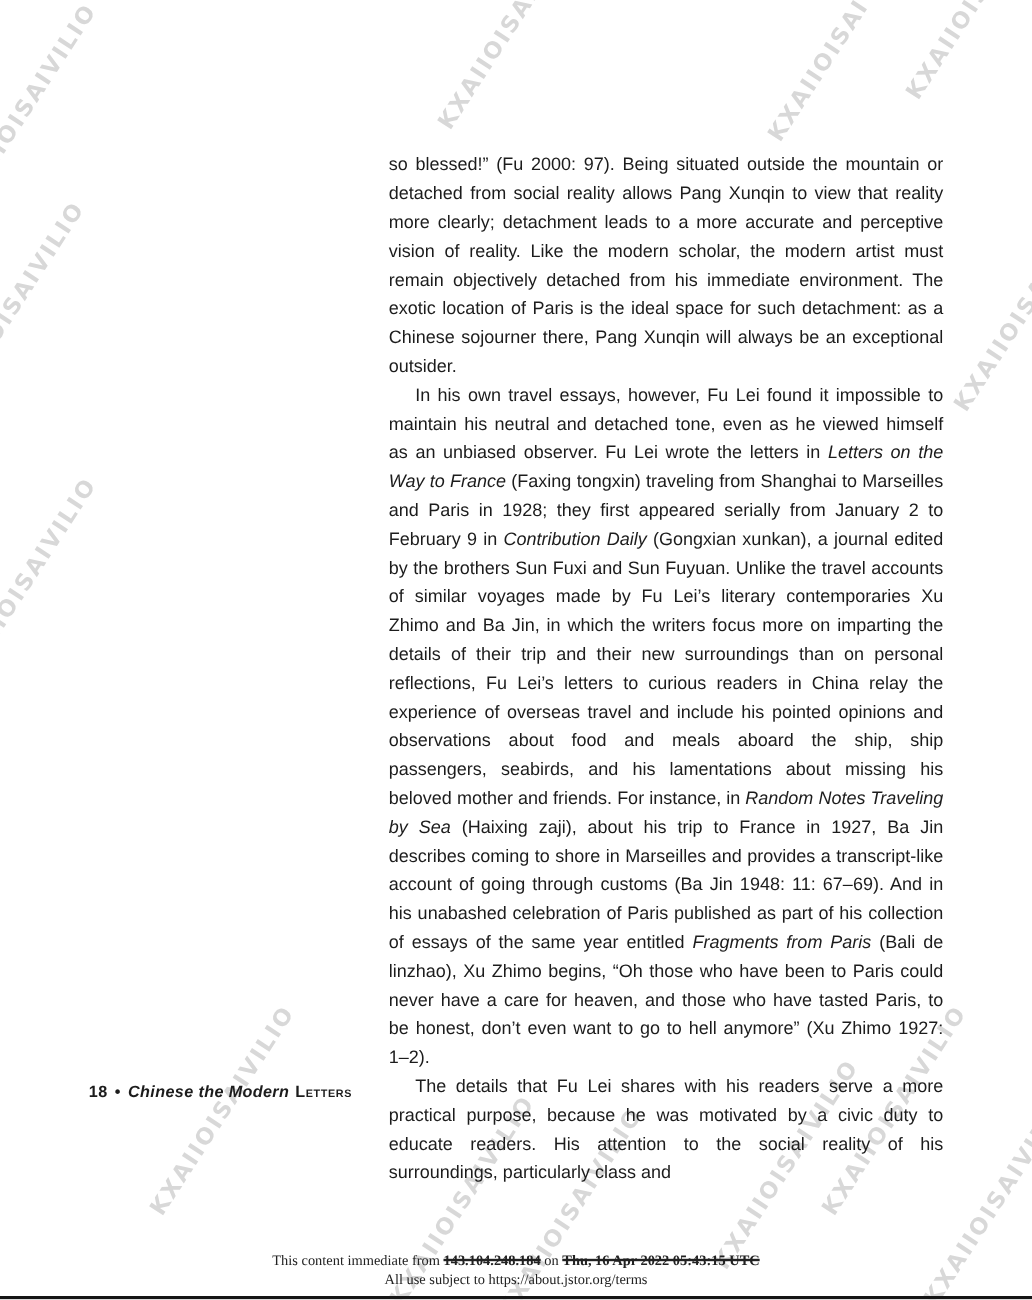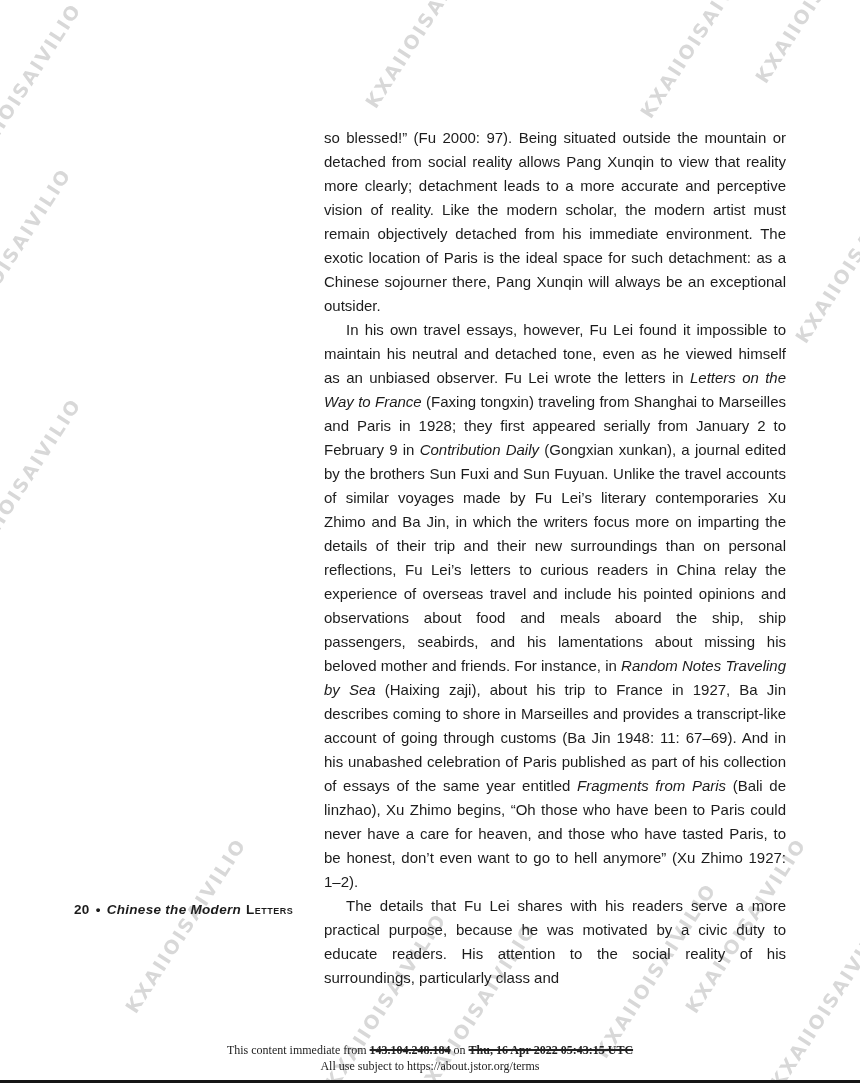--- a/index.html
+++ b/index.html
@@ -100,21 +100,21 @@
       <span class="wm" style="left: 775px; top: 1075px; color: rgb(154, 154, 154);">KXAIIOISAIVILIO</span>
     </div>
 
   <div class="textblock">
     <p class="para"><span>so blessed!” (Fu 2000: 97). Being situated outside the mountain or detached from social reality allows Pang Xunqin to view that reality more clearly; detachment leads to a more accurate and perceptive vision of reality. Like the modern scholar, the modern artist must remain objectively detached from his immediate environment. The exotic location of Paris is the ideal space for such detachment: as a Chinese sojourner there, Pang Xunqin will always be an exceptional outsider.</span></p>
     <p class="para indent"><span>In his own travel essays, however, Fu Lei found it impossible to maintain his neutral and detached tone, even as he viewed himself as an unbiased observer. Fu Lei wrote the letters in </span><span class="it">Letters on the Way to France</span><span> (Faxing tongxin) traveling from Shanghai to Marseilles and Paris in 1928; they first appeared serially from January 2 to February 9 in </span><span class="it">Contribution Daily</span><span> (Gongxian xunkan), a journal edited by the brothers Sun Fuxi and Sun Fuyuan. Unlike the travel accounts of similar voyages made by Fu Lei’s literary contemporaries Xu Zhimo and Ba Jin, in which the writers focus more on imparting the details of their trip and their new surroundings than on personal reflections, Fu Lei’s letters to curious readers in China relay the experience of overseas travel and include his pointed opinions and observations about food and meals aboard the ship, ship passengers, seabirds, and his lamentations about missing his beloved mother and friends. For instance, in </span><span class="it">Random Notes Traveling by Sea</span><span> (Haixing zaji), about his trip to France in 1927, Ba Jin describes coming to shore in Marseilles and provides a transcript-like account of going through customs (Ba Jin 1948: 11: 67–69). And in his unabashed celebration of Paris published as part of his collection of essays of the same year entitled </span><span class="it">Fragments from Paris</span><span> (Bali de linzhao), Xu Zhimo begins, “Oh those who have been to Paris could never have a care for heaven, and those who have tasted Paris, to be honest, don’t even want to go to hell anymore” (Xu Zhimo 1927: 1–2).</span></p>
     <p class="para indent"><span>The details that Fu Lei shares with his readers serve a more practical purpose, because he was motivated by a civic duty to educate readers. His attention to the social reality of his surroundings, particularly class and</span></p>
   </div>
 
   <div class="running-footer">
-    <span>20</span><span class="bullet">•</span><span class="bt-italic">Chinese the Modern</span><span class="bt-sc">Letters</span>
+    <span>18</span><span class="bullet">•</span><span class="bt-italic">Chinese the Modern</span><span class="bt-sc">Letters</span>
   </div>
 
   <div class="jstor-notice">
     <div class="notice-line">
       <span>This content immediate from </span><span class="redacted">143.104.248.184</span><span> on </span><span class="redacted">Thu, 16 Apr 2022 05:43:15 UTC</span>
     </div>
     <div class="notice-line">All use subject to https://about.jstor.org/terms</div>
   </div>
 
   <div class="bottom-bar"></div>

